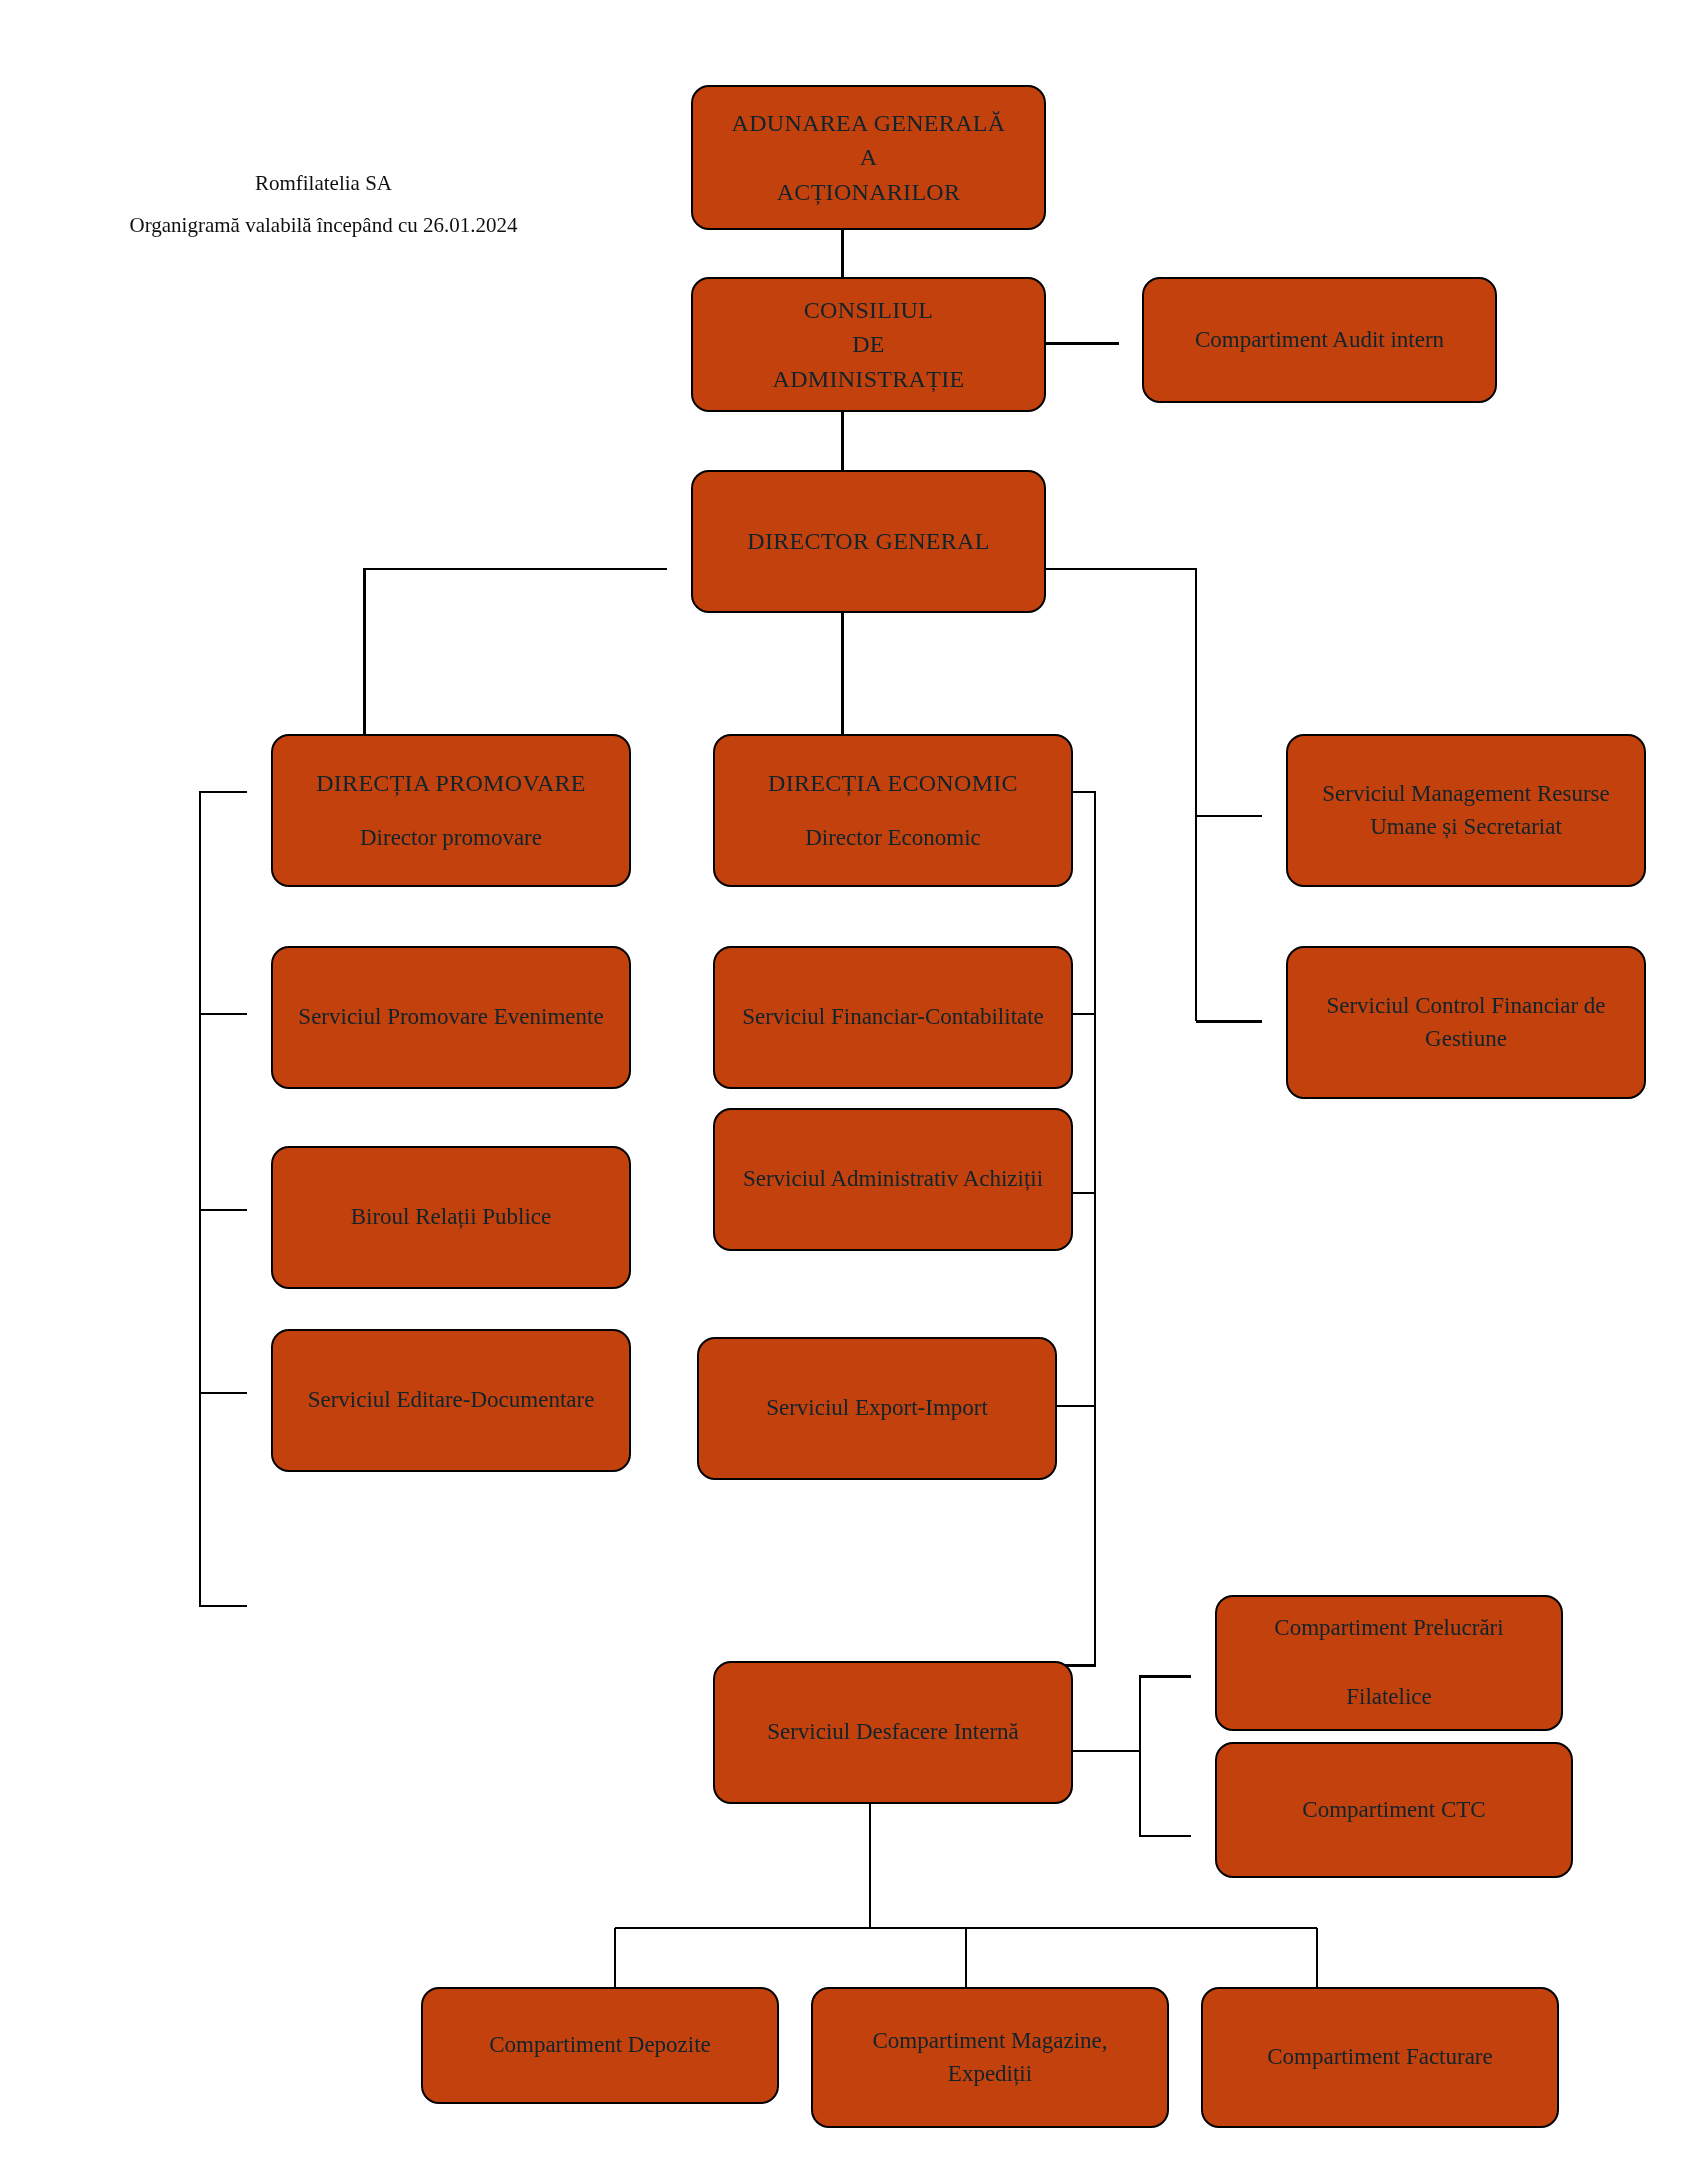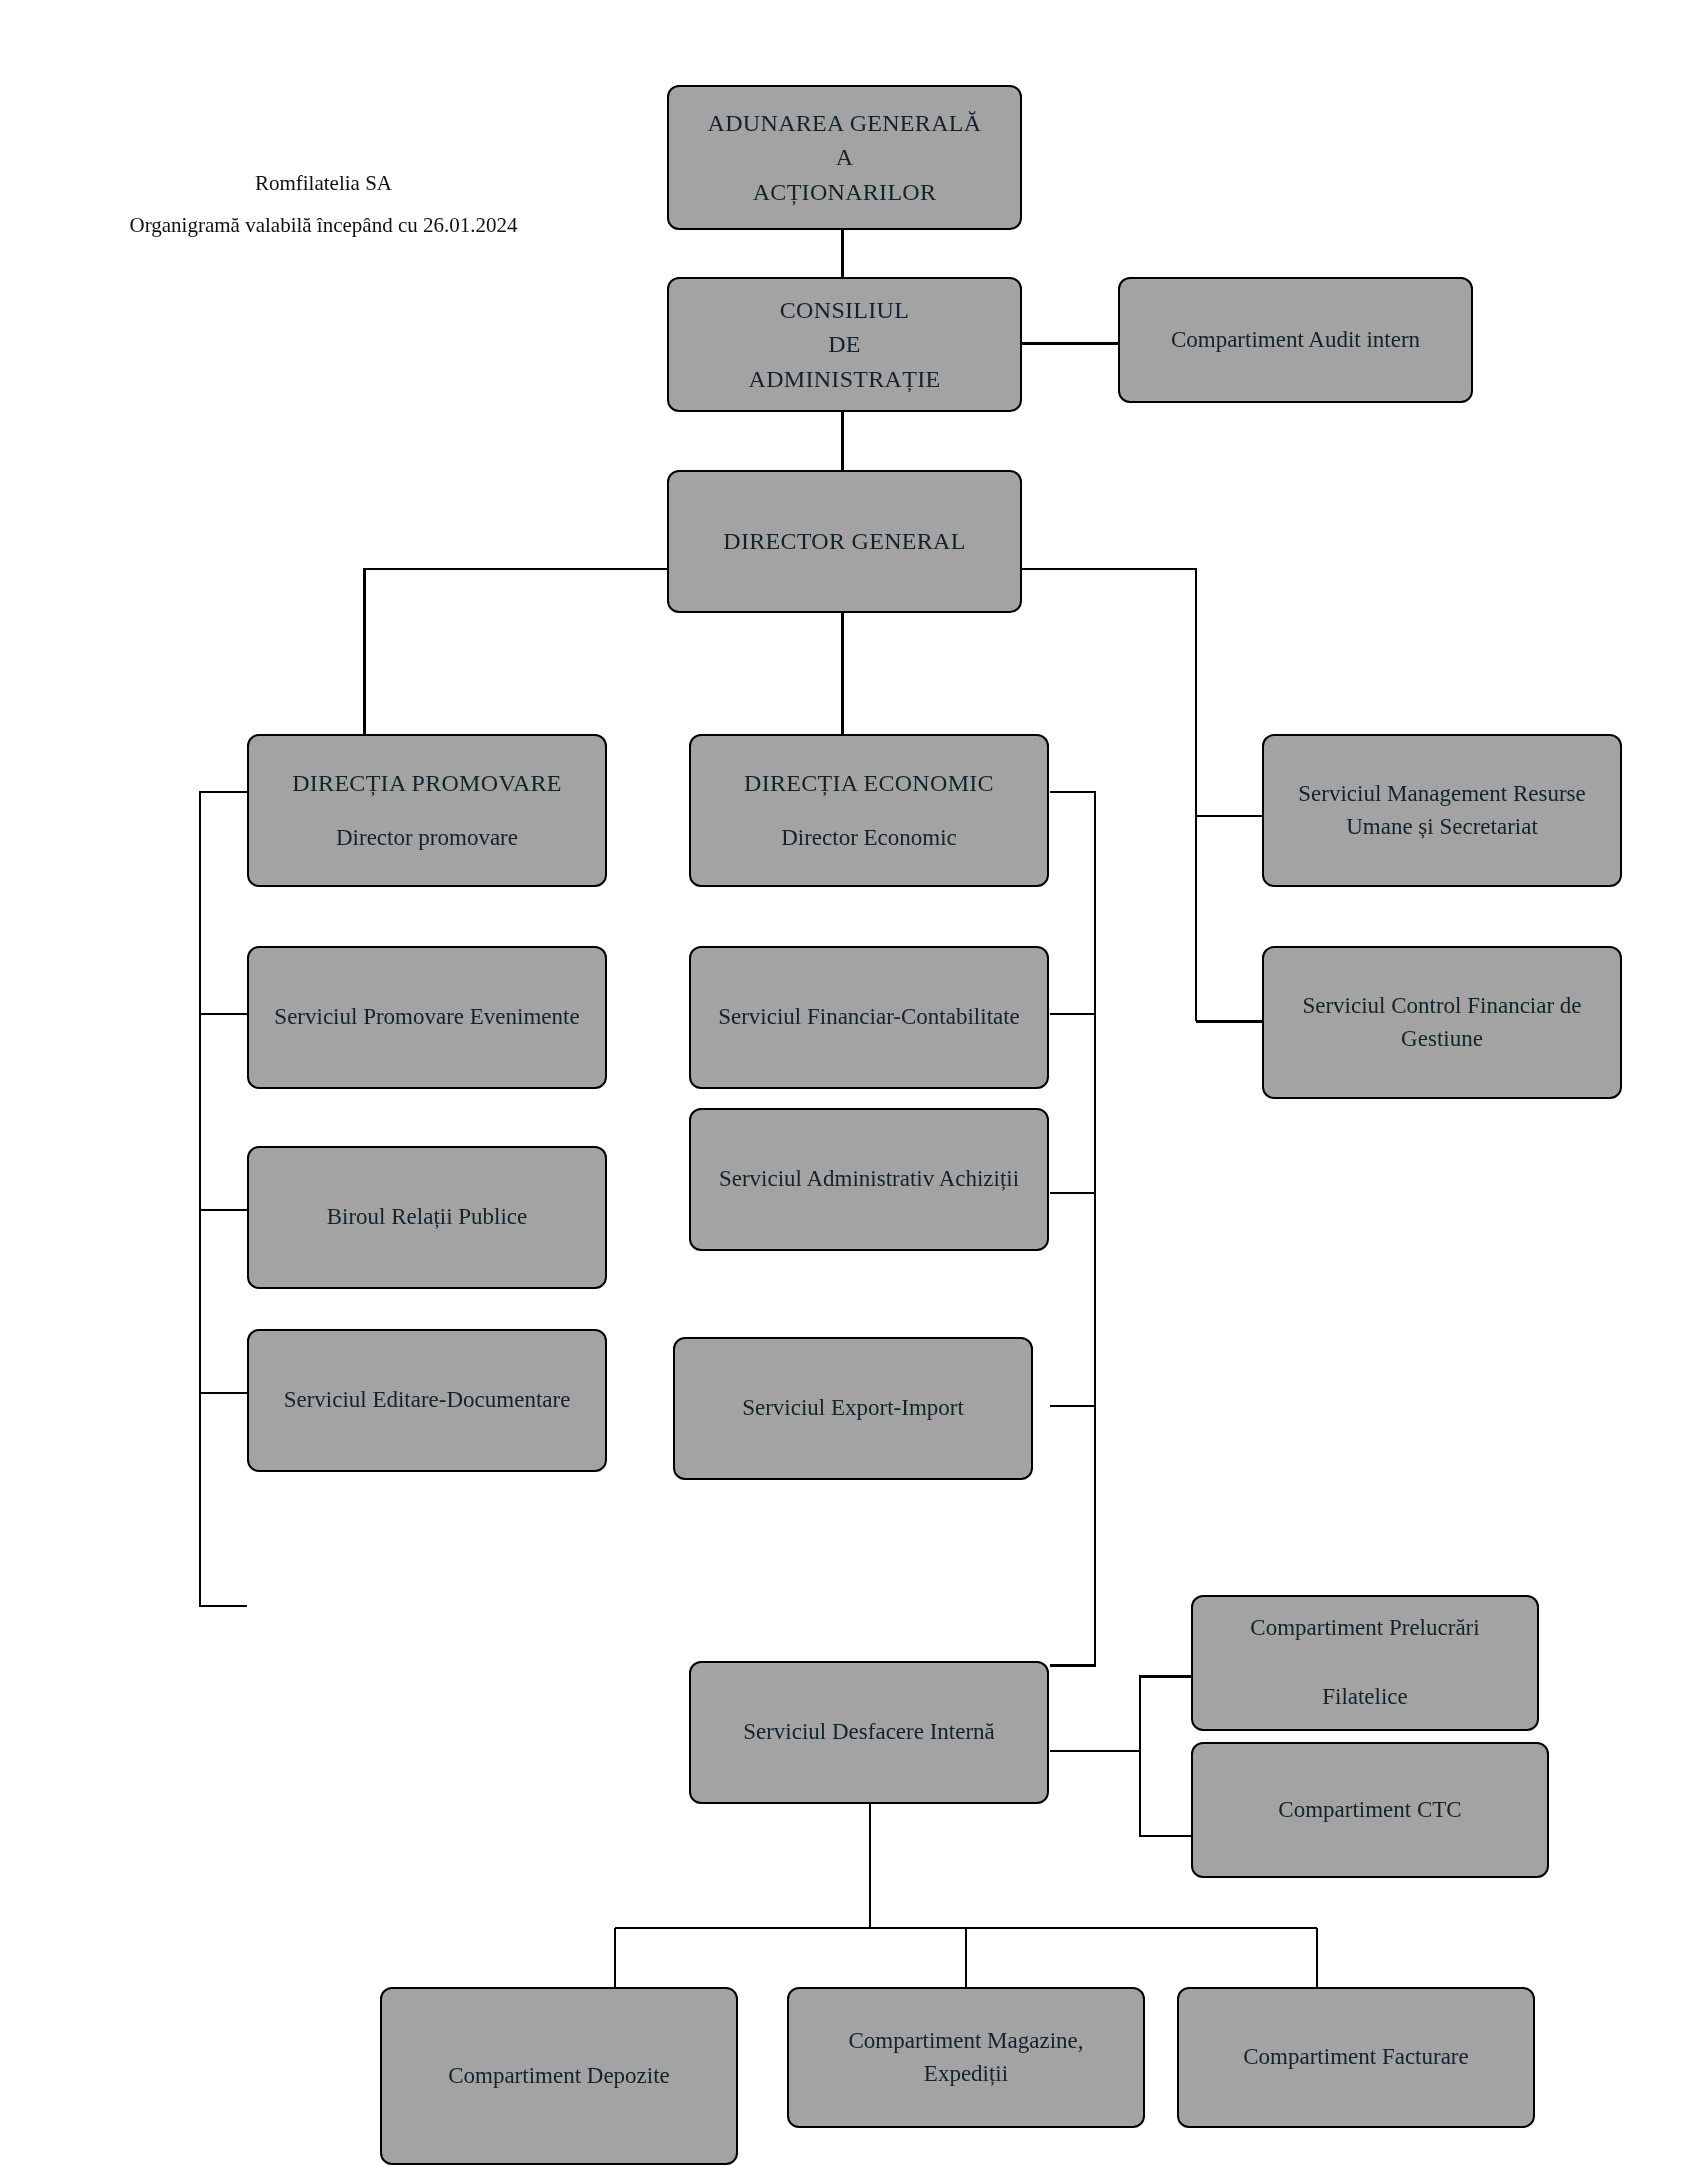--- a/index.html
+++ b/index.html
@@ -20,31 +20,32 @@
     position: absolute;
     left: 0;
     top: 0;
     width: 1685px;
     height: 2181px;
     pointer-events: none;
   }
   .node {
     position: absolute;
     box-sizing: border-box;
-    background: #a3a3a3;
+    background: #c2410c;
     border: 2.1px solid #000000;
-    border-radius: 12px;
+    border-radius: 18px;
     display: flex;
     flex-direction: column;
     align-items: center;
     justify-content: center;
     text-align: center;
     color: #12232b;
     line-height: 1.42;
     z-index: 2;
+    margin-left: 24px;
   }
   .node .ln {
     display: block;
     width: 100%;
     padding: 0 8.5px;
     box-sizing: border-box;
   }
   .caps  { font-size: 24px; letter-spacing: 0.3px; }
   .plain { font-size: 23px; }
   .gap   { height: 22px; }
@@ -183,21 +184,21 @@
 
   <div class="node" style="left:1191px; top:1595px; width:348px; height:136px;gap:36px;">
     <span class="ln plain">Compartiment Prelucrări</span>
     <span class="ln plain">Filatelice</span>
   </div>
 
   <div class="node" style="left:1191px; top:1742px; width:358px; height:136px;">
     <span class="ln plain">Compartiment CTC</span>
   </div>
 
-  <div class="node" style="left:380px; top:1987px; width:358px; height:178px;">
+  <div class="node" style="left:397px; top:1987px; width:358px; height:117px;">
     <span class="ln plain">Compartiment Depozite</span>
   </div>
 
   <div class="node" style="left:787px; top:1987px; width:358px; height:141px;align-items:center;">
     <span class="ln plain">Compartiment Magazine,</span>
     <span class="ln plain">Expediții</span>
   </div>
 
   <div class="node" style="left:1177px; top:1987px; width:358px; height:141px;">
     <span class="ln plain">Compartiment Facturare</span>

